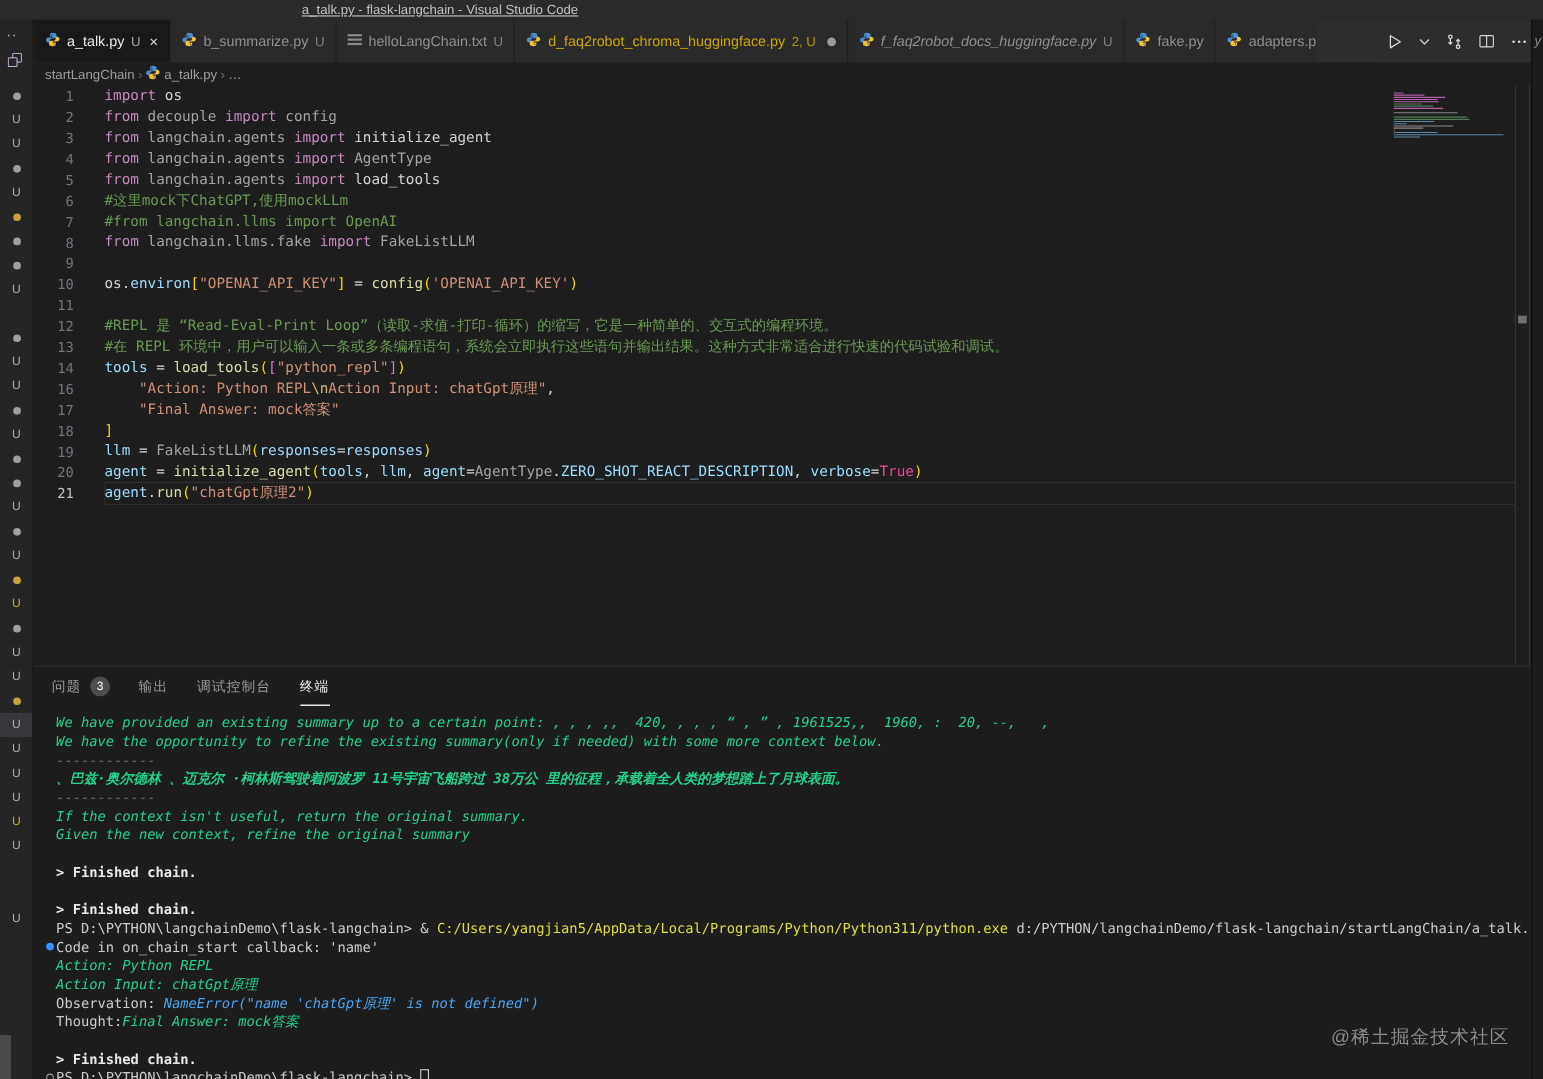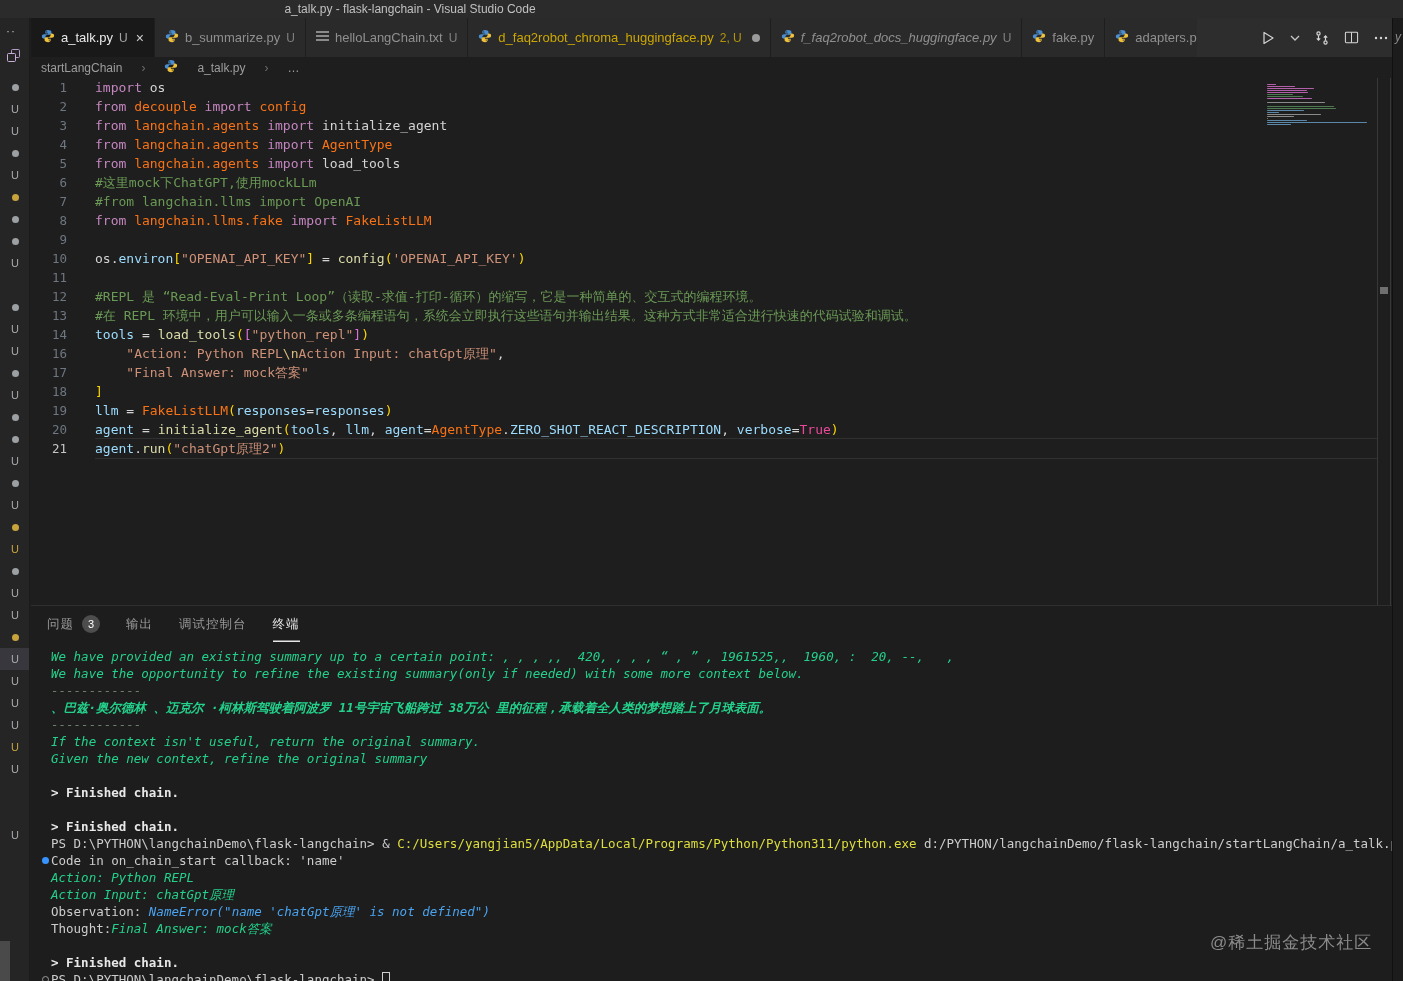--- a/index.html
+++ b/index.html
@@ -5,22 +5,22 @@
   * { margin:0; padding:0; box-sizing:border-box; }
   html,body { background:#000; }
   body { font-family:"Liberation Sans", sans-serif; }
   #window {
     position:relative; width:1403px; height:981px; overflow:hidden;
     background:#1e1e1e; color:#ccc;
   }
   
   .titlebar { position:absolute; left:0; top:0; width:100%; height:18px; background:#2b2b2b; }
   .titlebar .wtitle {
-    position:absolute; left:410px; top:2px; transform:translateX(-50%);
-    font-size:12px; color:#c0c0c0; white-space:nowrap;
+    position:absolute; left:400px; top:2px; transform:translateX(-50%);
+    font-size:12px; color:#c0c0c0; white-space:nowrap;text-decoration:underline;
   }
   
   .sidebar {
     position:absolute; left:0; top:18px; width:30px; height:963px;
     background:#252526; border-right:1px solid #1b1b1b; overflow:hidden;
   }
   .sb-ellipsis { display:block; color:#bdbdbd; font-size:12px; letter-spacing:1px; padding:6px 0 2px 6px; }
   .sb-copyicon { display:block; margin:8px 0 10px 7px; }
   .sb-badge { display:flex; align-items:center; justify-content:center; height:22px; width:30px; }
   .sb-badge.sel { background:#37373d; }
@@ -48,32 +48,32 @@
   .tab .tclose { font-size:14px; color:#d0d0d0; margin-left:2px; }
   .tab .tdirty { width:8px; height:8px; border-radius:50%; background:#9b9b9b; margin-left:4px; }
   .tab.clipped { max-width:92px; overflow:hidden; border-right:none; }
   .txticon { display:inline-block; width:13px; }
   .txticon i { display:block; height:2px; background:#8a8a8a; margin:2px 0; }
   .editor-actions { margin-left:auto; display:flex; align-items:center; gap:14px; padding:0 14px; background:#2d2d2d; }
   .eaicon { display:flex; align-items:center; cursor:pointer; }
   
   .breadcrumb {
     position:absolute; left:31px; top:57px; right:11px; height:21px;
-    background:#1e1e1e; display:flex; align-items:center; gap:19px;
+    background:#1e1e1e; display:flex; align-items:center; gap:3px;
     font-size:12px; color:#9d9d9d; padding-left:10px;
   }
   .breadcrumb .sep { color:#6e6e6e; font-size:12px; }
   
   .editor { position:absolute; left:31px; top:78px; right:26px; height:527px; background:#1e1e1e; overflow:hidden; }
   .codeline { display:flex; height:19px; line-height:19px; font-family:"DejaVu Sans Mono", monospace; font-size:13px; white-space:pre; }
   .codeline .lnum { flex:0 0 64px; text-align:right; padding-right:28px; color:#6e7681; font-size:12.5px; }
   .codeline.cur .lnum { color:#c6c6c6; }
   .codeline.cur .ltext { box-shadow:0 1px 0 #303031, 0 -1px 0 #303031; }
   .codeline .ltext { flex:1 1 auto; }
-  .kw{color:#c586c0} .cls{color:#f97316} .fn{color:#dcdcaa} .var{color:#9cdcfe}
+  .kw{color:#c586c0} .cls{color:#a3a3a3} .fn{color:#dcdcaa} .var{color:#9cdcfe}
   .str{color:#ce9178} .esc{color:#d7ba7d} .cm{color:#6a9955} .pl{color:#d4d4d4}
   .kc{color:#ec4899} .br{color:#ffd700} .br2{color:#da70d6}
   
   .minimap { position:absolute; left:1267px; top:84px; width:102px; }
   .minimap .mrow { height:1.4px; margin-bottom:0.6px; border-radius:1px; }
   
   .escroll { position:absolute; left:1377px; top:78px; width:14px; height:527px; border-left:1px solid #383838; border-right:1px solid #383838; }
   .escroll .thumb { position:absolute; left:2px; right:2px; top:209px; height:7px; background:#6f6f6f; }
   
   .edge { position:absolute; left:1392px; top:18px; width:11px; height:963px; background:#1c1c1c; border-left:1px solid #101010; }

